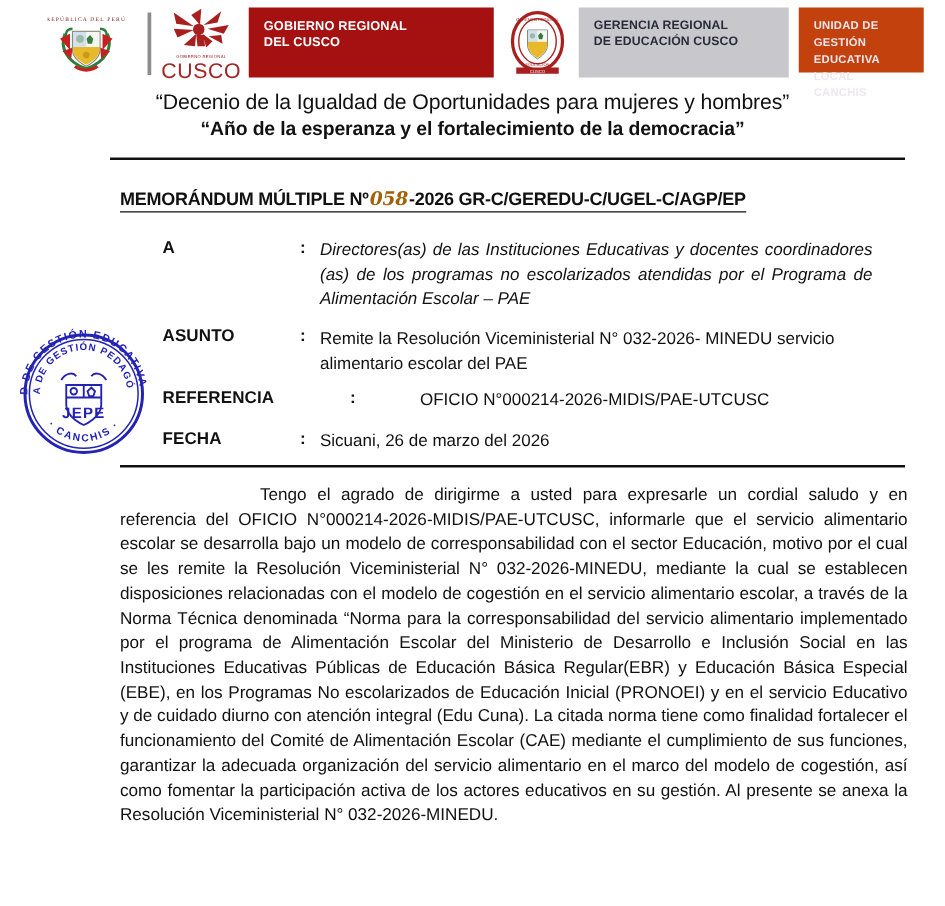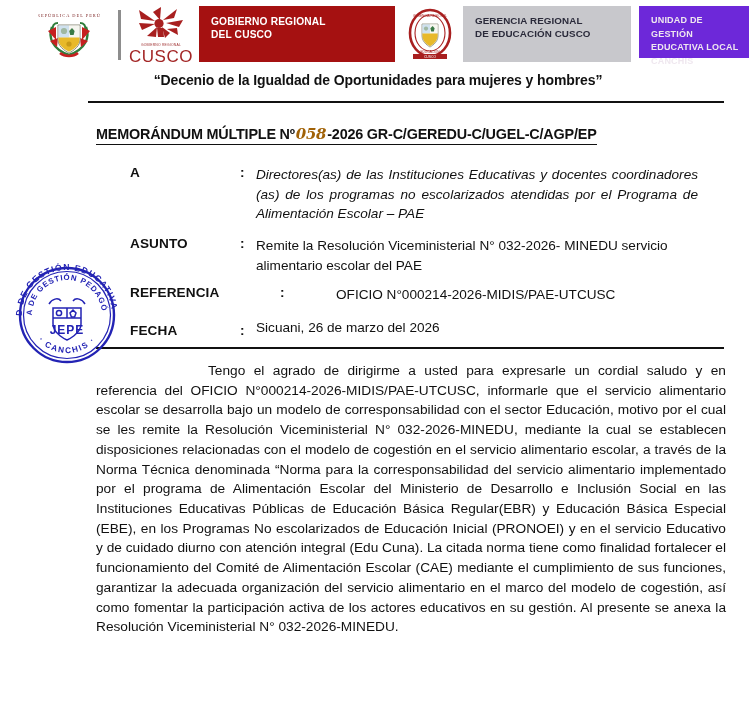--- a/index.html
+++ b/index.html
@@ -90,23 +90,23 @@
   .banner-gray {
     background: #c8c8cc;
     color: #2a2a3a;
     width: 168px;
     height: 56px;
     font-size: 9.8px;
     letter-spacing: .1px;
     margin-left: 6px;
   }
   .banner-mauve {
-    background: #6d28d9;
+    background: #c2410c;
     color: #efe7ef;
-    width: 110px;
+    width: 100px;
     height: 52px;
     font-size: 9px;
     line-height: 1.5;
     letter-spacing: .2px;
     padding-top: 8px;
     margin-left: 8px;
   }
   .logo-geredu {
     width: 54px;
     flex: 0 0 auto;
@@ -115,22 +115,22 @@
     justify-content: center;
     margin-left: 8px;
   }
 
   
   .slogans {
     text-align: center;
     margin-top: 6px;
   }
   .slogan-1 {
-    font-size: 14px;
-    font-weight: bold;
+    font-size: 17px;
+    font-weight: normal;
     letter-spacing: -0.1px;
   }
   .slogan-2 {
     font-size: 15.5px;
     font-weight: bold;
     margin-top: 3px;
     letter-spacing: -0.1px;
   }
 
   .rule {
@@ -187,21 +187,21 @@
   .field-value {
     flex: 1 1 auto;
     padding-right: 28px;
     line-height: 1.45;
   }
   .field-value.justify { text-align: justify; font-style: italic; }
 
   .row-a .field-label   { margin-top: 0px; }
   .row-asunto           { margin-top: 12px; }
   .row-referencia       { margin-top: 6px; gap: 40px; }
-  .row-fecha            { margin-top: 14px; align-items: flex-end; }
+  .row-fecha            { margin-top: 14px; }
 
   
   .body-wrap {
     margin: 12px 30px 0 96px;
     font-size: 13.7px;
     line-height: 1.44;
     text-align: justify;
   }
   .body-wrap p {
     margin: 7px 0 0 0;
@@ -305,20 +305,21 @@
       <div>UNIDAD DE GESTIÓN</div>
       <div>EDUCATIVA LOCAL</div>
       <div>CANCHIS</div>
     </div>
   </div>
 
 </div>
 
 <div class="slogans">
   <div class="slogan-1">“Decenio de la Igualdad de Oportunidades para mujeres y hombres”</div>
+  <div class="slogan-2">“Año de la esperanza y el fortalecimiento de la democracia”</div>
 </div>
 
 <hr class="rule rule-top">
 
 <div style="text-align:left;">
   <span class="doc-title"><span>MEMORÁNDUM  MÚLTIPLE Nº</span><span class="handwritten">058</span><span>-2026 GR-C/GEREDU-C/UGEL-C/AGP/EP</span></span>
 </div>
 
 <div class="fields">
 

